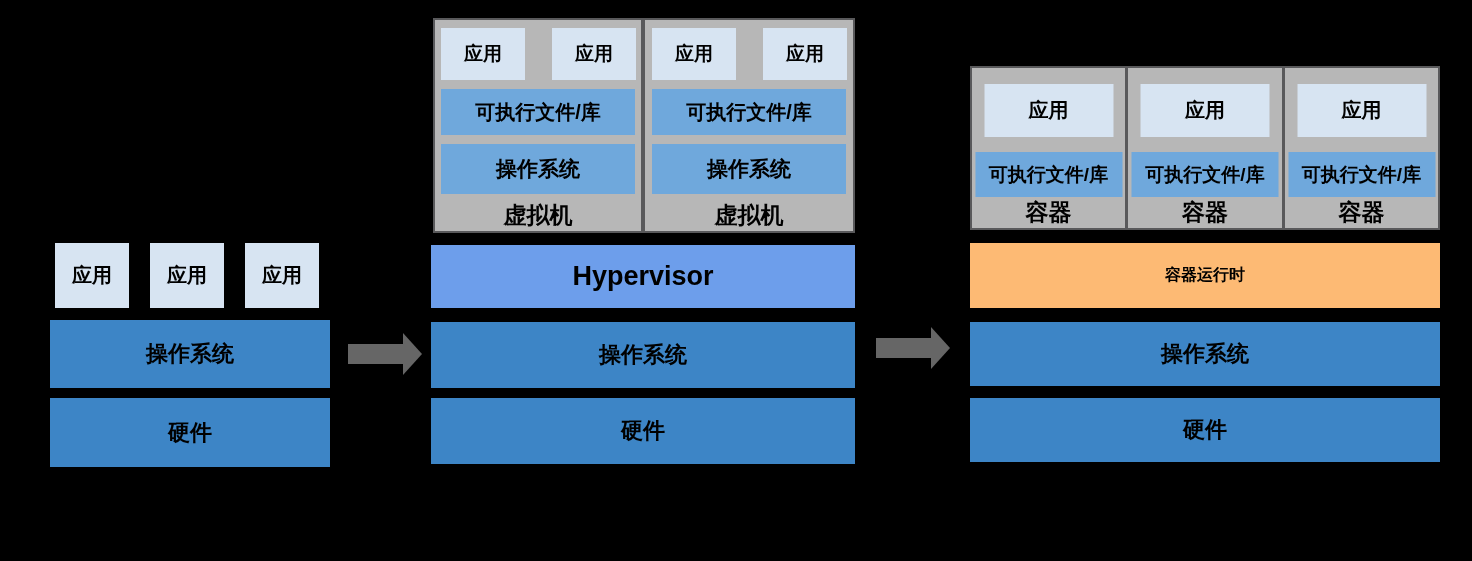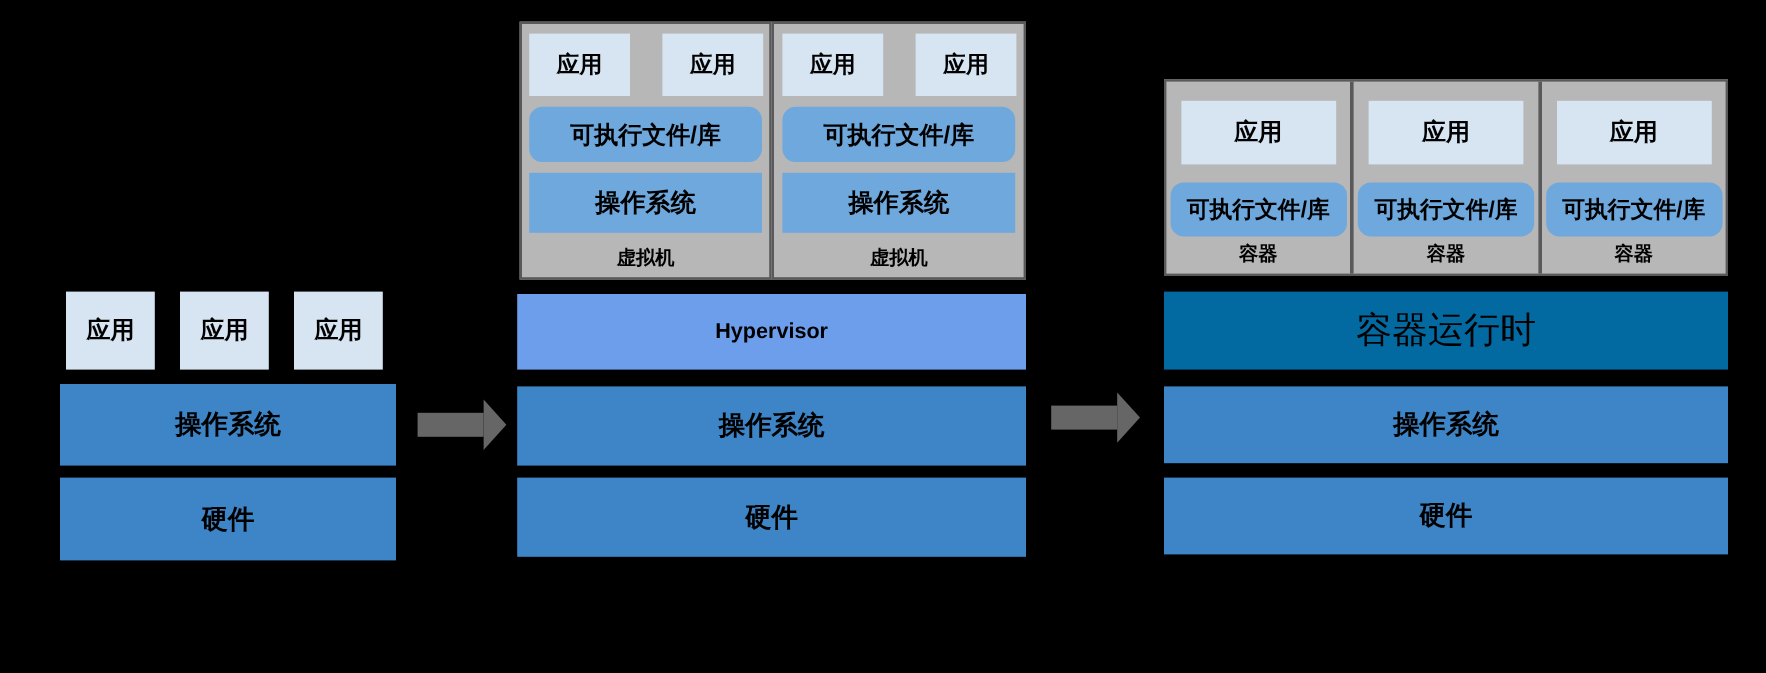--- a/index.html
+++ b/index.html
@@ -5,29 +5,29 @@
   html,body{margin:0;padding:0;background:#000;}
   .stage{
     position:relative;width:1472px;height:561px;background:#000;overflow:hidden;
     font-family:"Liberation Sans","DejaVu Sans",sans-serif;color:#000;
   }
   .box{
     position:absolute;display:flex;align-items:center;justify-content:center;
     text-align:right;box-sizing:border-box;white-space:nowrap;
   }
   .app-box{background:#d7e4f2;font-size:20px;font-weight:600;}
-  .exec-box{background:#6fa8dc;font-size:20px;font-weight:600;border-radius:11px;}
+  .exec-box{background:#6fa8dc;font-size:20px;font-weight:600;}
   .osin-box{background:#6fa8dc;font-size:21px;font-weight:600;}
   .os-box{background:#3d85c6;font-size:22px;font-weight:600;}
-  .hyp-box{background:#6d9eeb;font-size:18px;font-weight:700;}
-  .runtime-box{background:#0369a1;font-size:30px;font-weight:400;}
+  .hyp-box{background:#6d9eeb;font-size:27px;font-weight:700;}
+  .runtime-box{background:#fdba74;font-size:16px;font-weight:700;}
   .vm-box{background:#b7b7b7;border:2px solid #59595b;}
   .vm-label,.ct-label{
     position:absolute;left:0;width:100%;display:flex;align-items:center;justify-content:center;
-    font-size:16px;font-weight:600;
+    font-size:23px;font-weight:600;
   }
   .ct-group{background:#b7b7b7;border:2px solid #59595b;}
   .ct-section{position:absolute;top:0;height:160px;}
   .ct-app{left:50%;transform:translateX(-50%);top:16px;width:129px;height:53px;}
   .ct-exec{left:50%;transform:translateX(-50%);top:84px;width:147px;height:45px;font-size:19px;}
   .divider{position:absolute;top:0;width:3px;height:160px;background:#59595b;}
   .arrow{position:absolute;width:74px;height:42px;}
   .arrow .shaft{position:absolute;left:0;top:11px;width:55px;height:20px;background:#666;}
   .arrow .head{
     position:absolute;left:55px;top:0;width:0;height:0;

